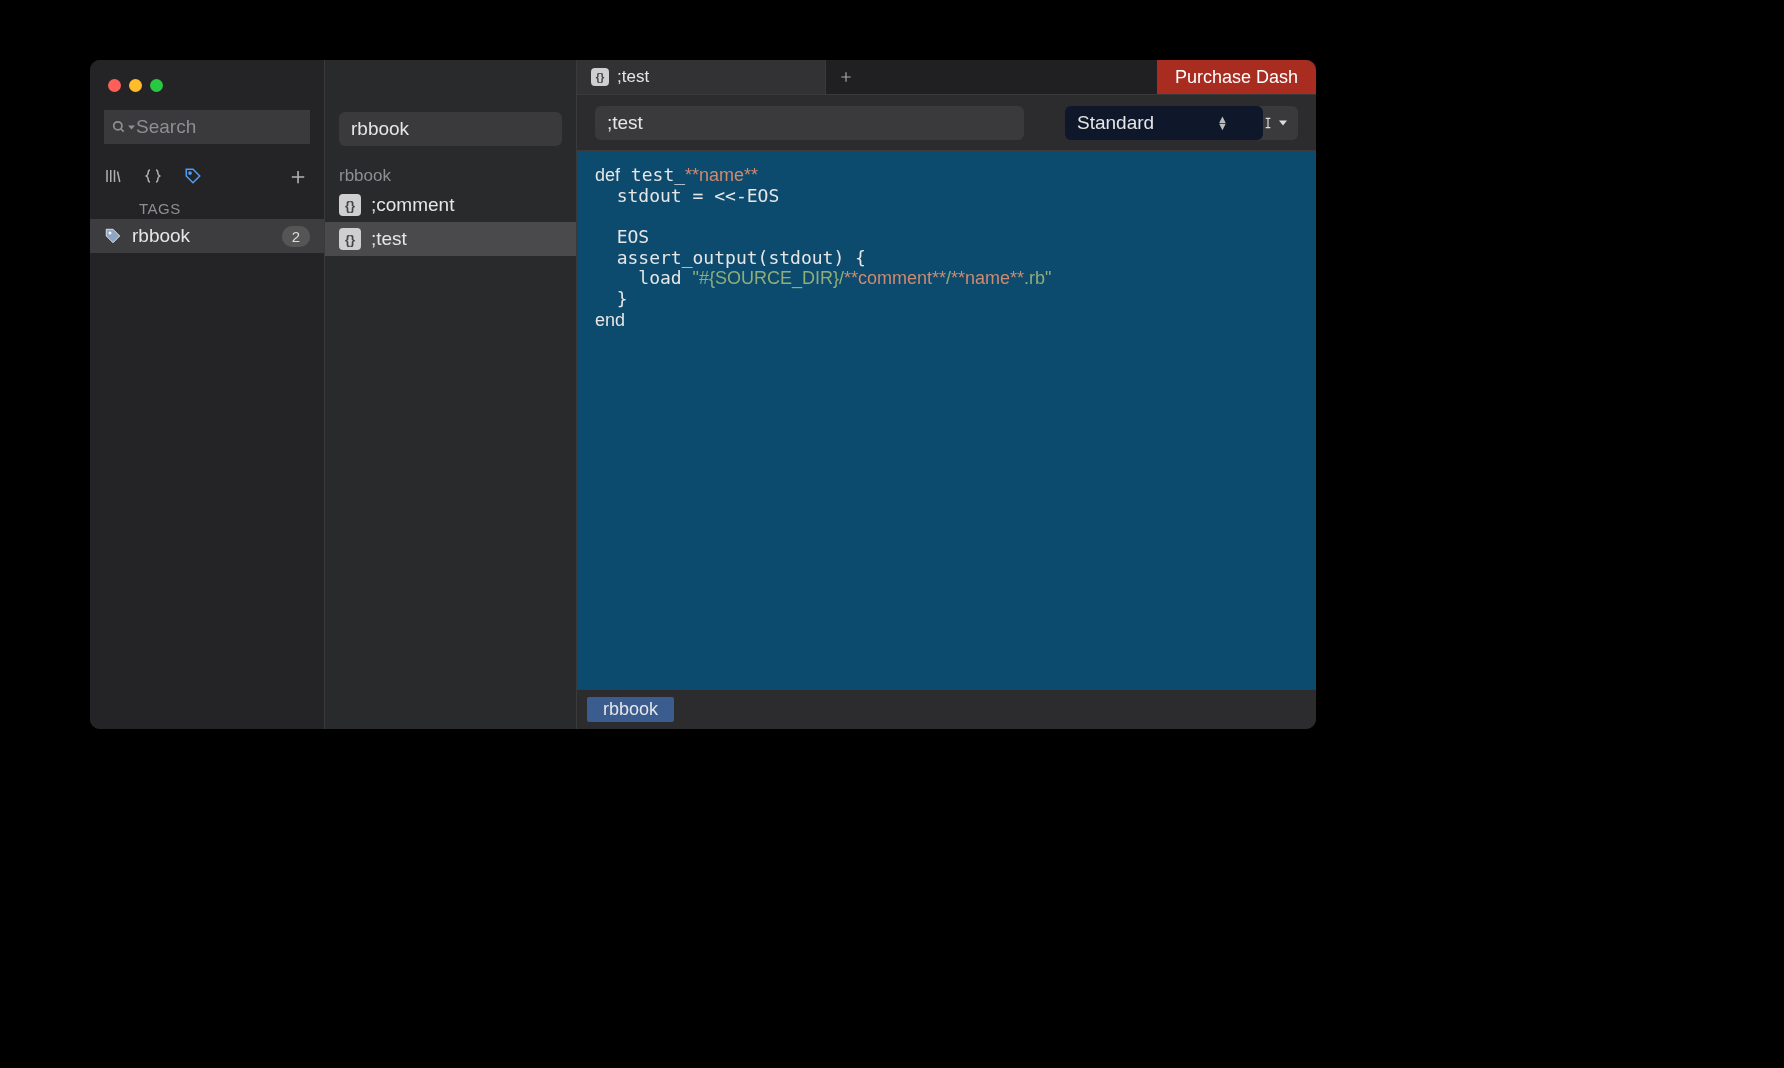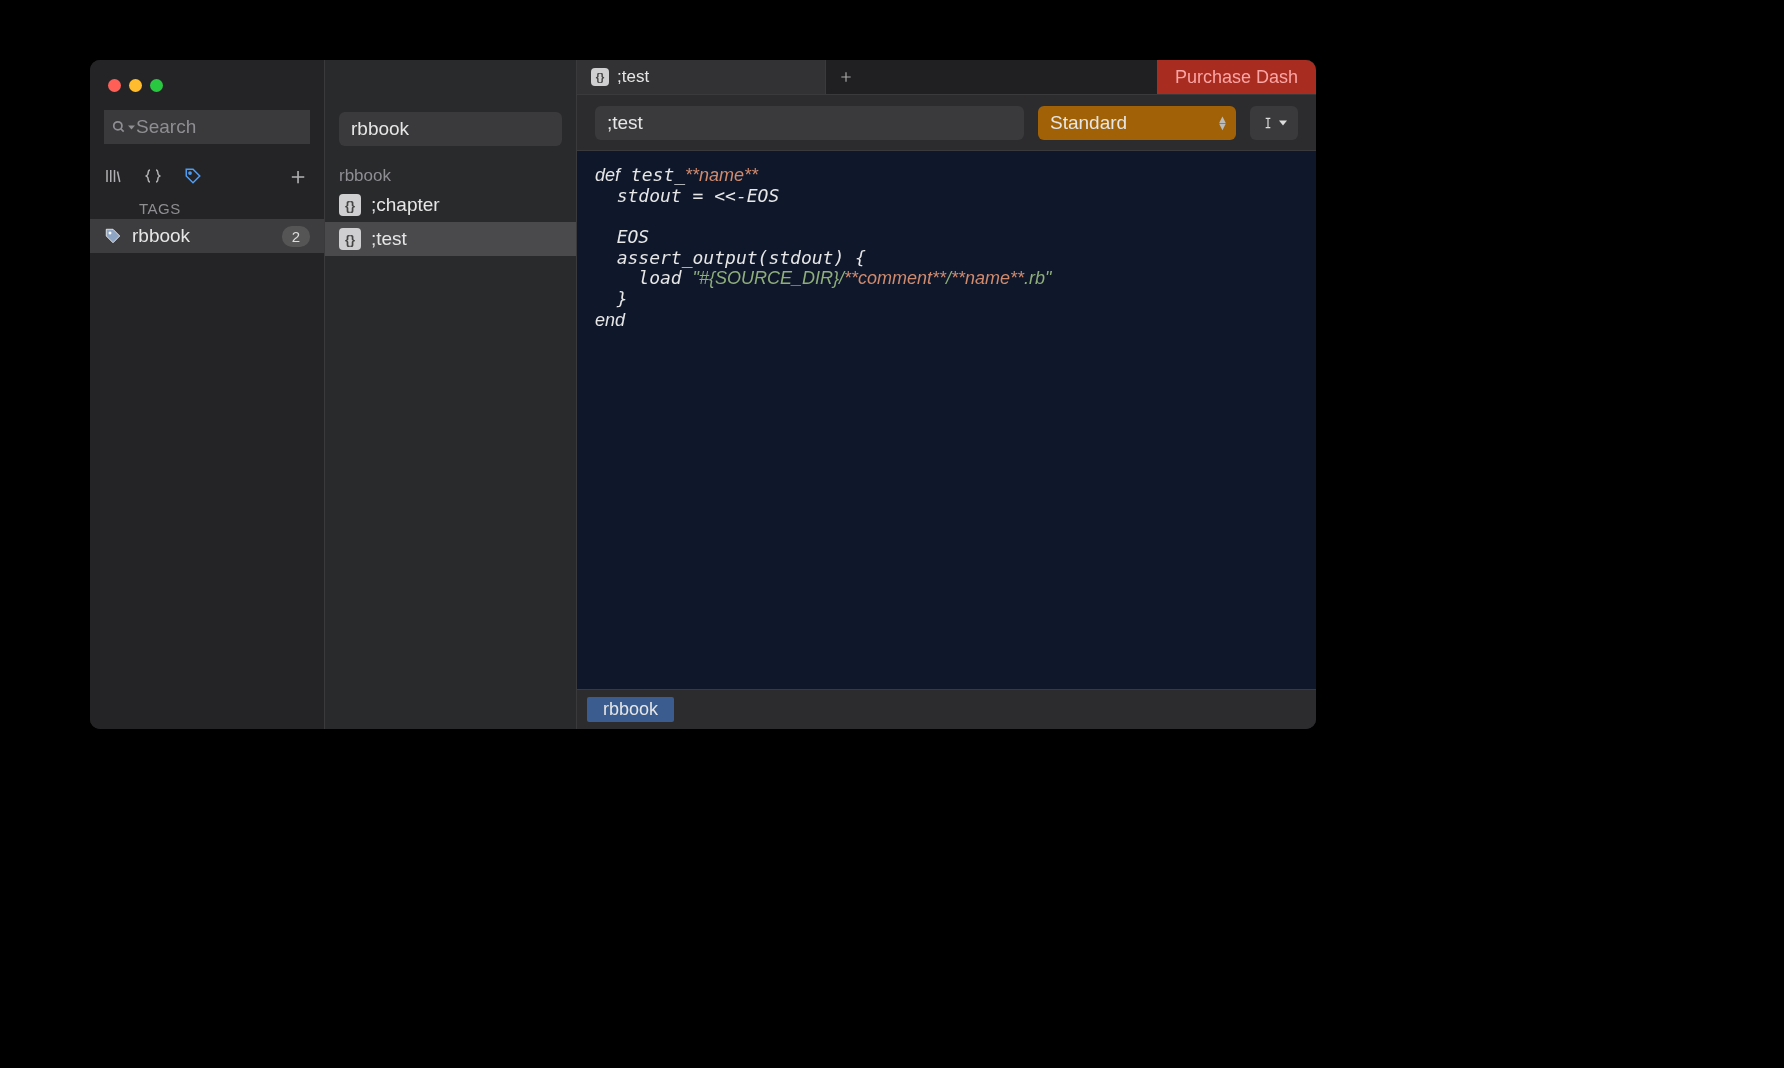--- a/index.html
+++ b/index.html
@@ -111,60 +111,60 @@
   display: flex; align-items: center; gap: 8px;
   padding: 0 14px; font-size: 17px; color: #e6e6e6;
   border-right: 1px solid #3a3a3c;
   background: #323234;
   width: 249px;
 }
 .tab .snipicon { width:18px; height:18px; font-size:11px; }
 .addtab { width: 40px; display: flex; align-items: center; justify-content: center; color: #aaa; cursor: pointer; }
 .purchase {
   margin-left: auto;
-  background: #a82c1f; color: #fca5a5;
+  background: #a82c1f; color: #ffffff;
   display: flex; align-items: center; padding: 0 18px;
   font-size: 18px; cursor: pointer;
 }
 .editorbar {
   height: 56px; display: flex; align-items: center; gap: 14px;
   padding: 0 18px; border-bottom: 1px solid #3a3a3c;
 }
 .name-input {
   flex: 1; height: 34px;
   background: #3a3a3c; border: none; border-radius: 6px;
   color: #e6e6e6; font-size: 19px; padding: 0 12px;
 }
 .selectwrap {
   position: relative; width: 198px; height: 34px;
 }
 .select {
   width: 100%; height: 100%;
-  background: #a16207; border: none; border-radius: 6px;
+  background: #0f172a; border: none; border-radius: 6px;
   color: #e6e6e6; font-size: 19px; padding: 0 30px 0 12px;
-  appearance: none; cursor: pointer;
+  appearance: none; cursor: pointer; margin-left: 27px;
 }
 .select-arrows {
   position: absolute; right: 8px; top: 50%; transform: translateY(-50%);
   color: #bbb; font-size: 11px; pointer-events: none;
   display:flex; flex-direction:column; line-height:7px;
 }
 .cursorbtn {
   width: 48px; height: 34px;
   background: #3a3a3c; border-radius: 6px;
   display: flex; align-items: center; justify-content: center;
   cursor: pointer; color:#ddd; gap:4px;
 }
 .code {
   flex: 1; overflow: auto;
-  background: #0f172a;
+  background: #0c4a6e;
   padding: 14px 18px;
   font-family: "SF Mono", Menlo, Consolas, monospace;
   font-size: 18px; color: #e6e6e6;
-  white-space: pre; line-height: 1.15; font-style: italic;
+  white-space: pre; line-height: 1.15;
 }
 .code .kw { color: #e6e6e6; }
 .code .ph { color: #d08a6e; }
 .code .str { color: #8fae7b; }
 .tagsbar {
   height: 40px;
   border-top: 1px solid #3a3a3c;
   display: flex; align-items: center; padding: 0 10px;
 }
 .tagchip {
@@ -248,21 +248,21 @@
   </div>
 
   <div class="sidebar2">
     <div class="sb2-top">
       <input class="rbbook-field" value="rbbook" style="">
     </div>
     <div class="sb2-label">rbbook</div>
     <div class="sniplist">
       <div class="sniprow">
         <span class="snipicon">{}</span>
-        <span>;chapter</span>
+        <span>;comment</span>
       </div>
       <div class="sniprow selected">
         <span class="snipicon">{}</span>
         <span>;test</span>
       </div>
     </div>
   </div>
 
   <div class="main">
     <div class="tabbar">

